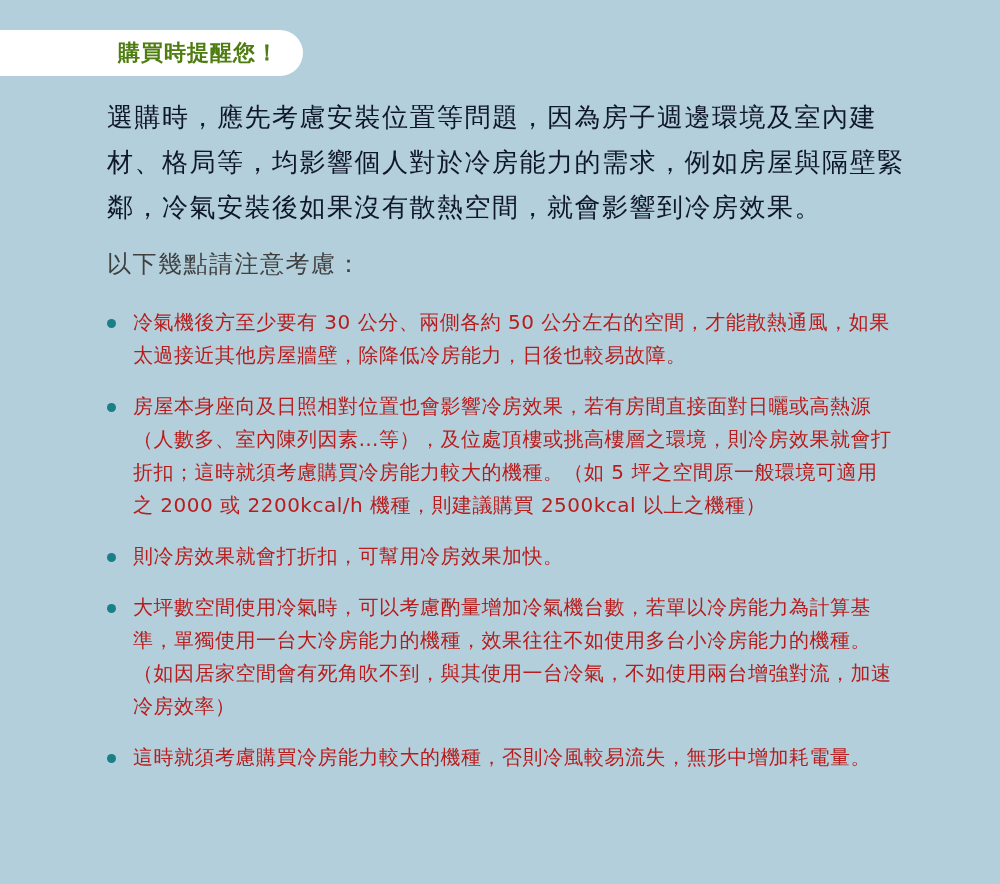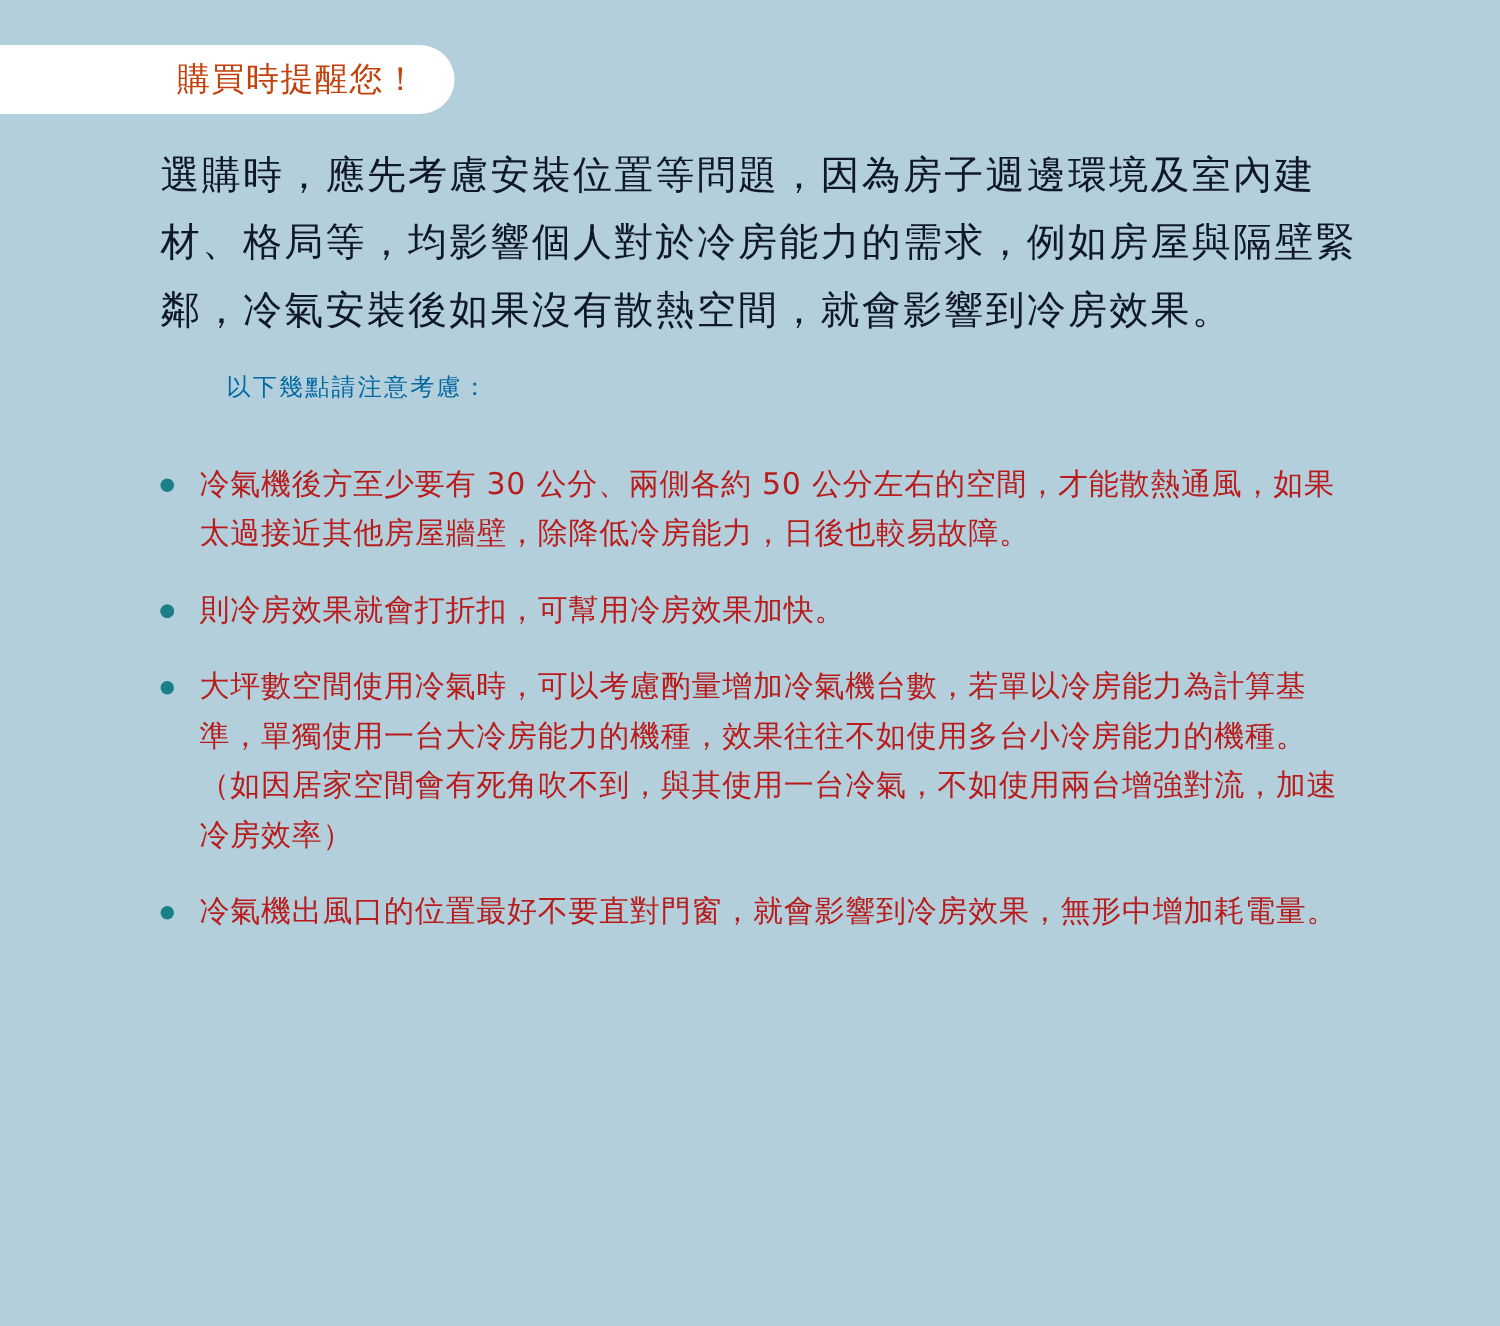--- a/index.html
+++ b/index.html
@@ -19,43 +19,42 @@
       height: 46px;
       background: #ffffff;
       border-radius: 0 23px 23px 0;
       display: flex;
       align-items: center;
       justify-content: flex-end;
       box-sizing: border-box;
       padding-right: 24px;
     }
     .badge span {
-      color: #c2410c;
+      color: #4d7c0f;
       font-size: 22px;
-      font-weight: normal;
+      font-weight: bold;
       letter-spacing: 1px;
     }
     .intro {
       position: absolute;
       left: 107px;
       top: 95px;
       width: 800px;
       color: #0f172a;
       font-size: 26px;
       line-height: 45px;
       letter-spacing: 1.5px;
     }
     .subhead {
       position: absolute;
       left: 107px;
       top: 248px;
-      color: #0369a1;
-      font-size: 16px;
+      color: #404040;
+      font-size: 24px;
       letter-spacing: 1.5px;
-      margin-left: 44px;
     }
     .list {
       position: absolute;
       left: 107px;
       top: 306px;
       width: 790px;
       margin: 0;
       padding: 0;
       list-style: none;
     }
@@ -89,26 +88,27 @@
 
 <div class="subhead">以下幾點請注意考慮：</div>
 
 <ul class="list">
   <li>
     <span class="dot"></span>
     <span>冷氣機後方至少要有 30 公分、兩側各約 50 公分左右的空間，才能散熱通風，如果太過接近其他房屋牆壁，除降低冷房能力，日後也較易故障。</span>
   </li>
   <li>
     <span class="dot"></span>
+    <span>房屋本身座向及日照相對位置也會影響冷房效果，若有房間直接面對日曬或高熱源（人數多、室內陳列因素…等），及位處頂樓或挑高樓層之環境，則冷房效果就會打折扣；這時就須考慮購買冷房能力較大的機種。（如 5 坪之空間原一般環境可適用之 2000 或 2200kcal/h 機種，則建議購買 2500kcal 以上之機種）</span>
   </li>
   <li>
     <span class="dot"></span>
     <span>則冷房效果就會打折扣，可幫用冷房效果加快。</span>
   </li>
   <li>
     <span class="dot"></span>
     <span>大坪數空間使用冷氣時，可以考慮酌量增加冷氣機台數，若單以冷房能力為計算基準，單獨使用一台大冷房能力的機種，效果往往不如使用多台小冷房能力的機種。（如因居家空間會有死角吹不到，與其使用一台冷氣，不如使用兩台增強對流，加速冷房效率）</span>
   </li>
   <li>
     <span class="dot"></span>
-    <span>冷氣機出風口的位置最好不要直對門窗，就會影響到冷房效果，無形中增加耗電量。</span>
+    <span>這時就須考慮購買冷房能力較大的機種，否則冷風較易流失，無形中增加耗電量。</span>
   </li>
 </ul>
 
 </body></html>

